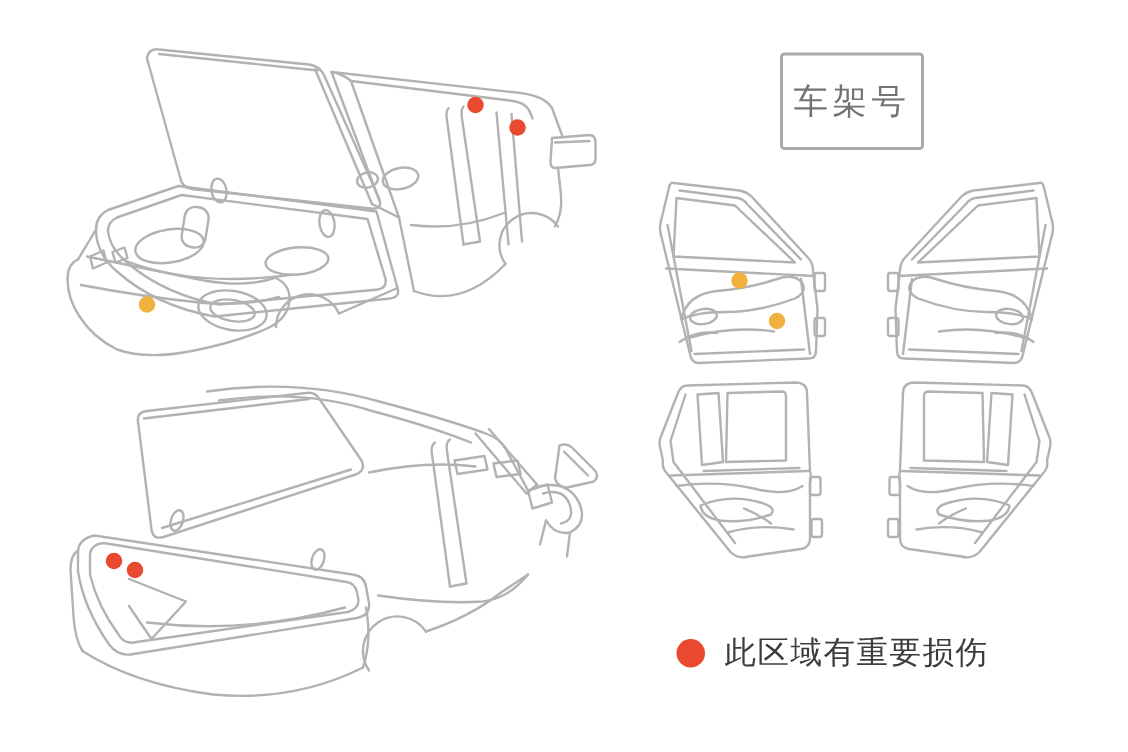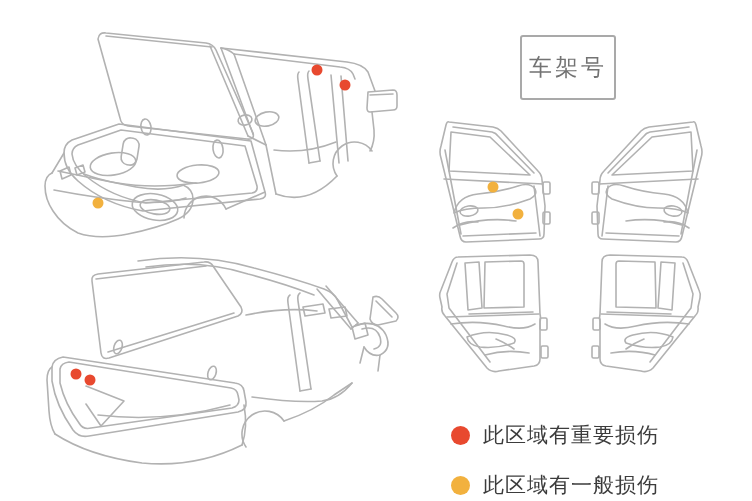--- a/index.html
+++ b/index.html
@@ -173,24 +173,20 @@
 
   <div class="frame-box">
     <span class="frame-text">车架号</span>
   </div>
 
   <div class="legend">
     <div class="legend-row">
       <span class="legend-dot major"></span>
       <span class="legend-label">此区域有重要损伤</span>
     </div>
-    <div class="legend-row">
-      <span class="legend-dot minor"></span>
-      <span class="legend-label">此区域有一般损伤</span>
-    </div>
   </div>
 
 <span class="marker major" style="left: 317px; top: 70px;"></span>
     <span class="marker major" style="left: 345px; top: 85px;"></span>
     <span class="marker minor" style="left: 98px; top: 203px;"></span>
     <span class="marker major" style="left: 76px; top: 374px;"></span>
     <span class="marker major" style="left: 90px; top: 380px;"></span>
     <span class="marker minor" style="left: 493px; top: 187px;"></span>
     <span class="marker minor" style="left: 518px; top: 214px;"></span>
   </div>

